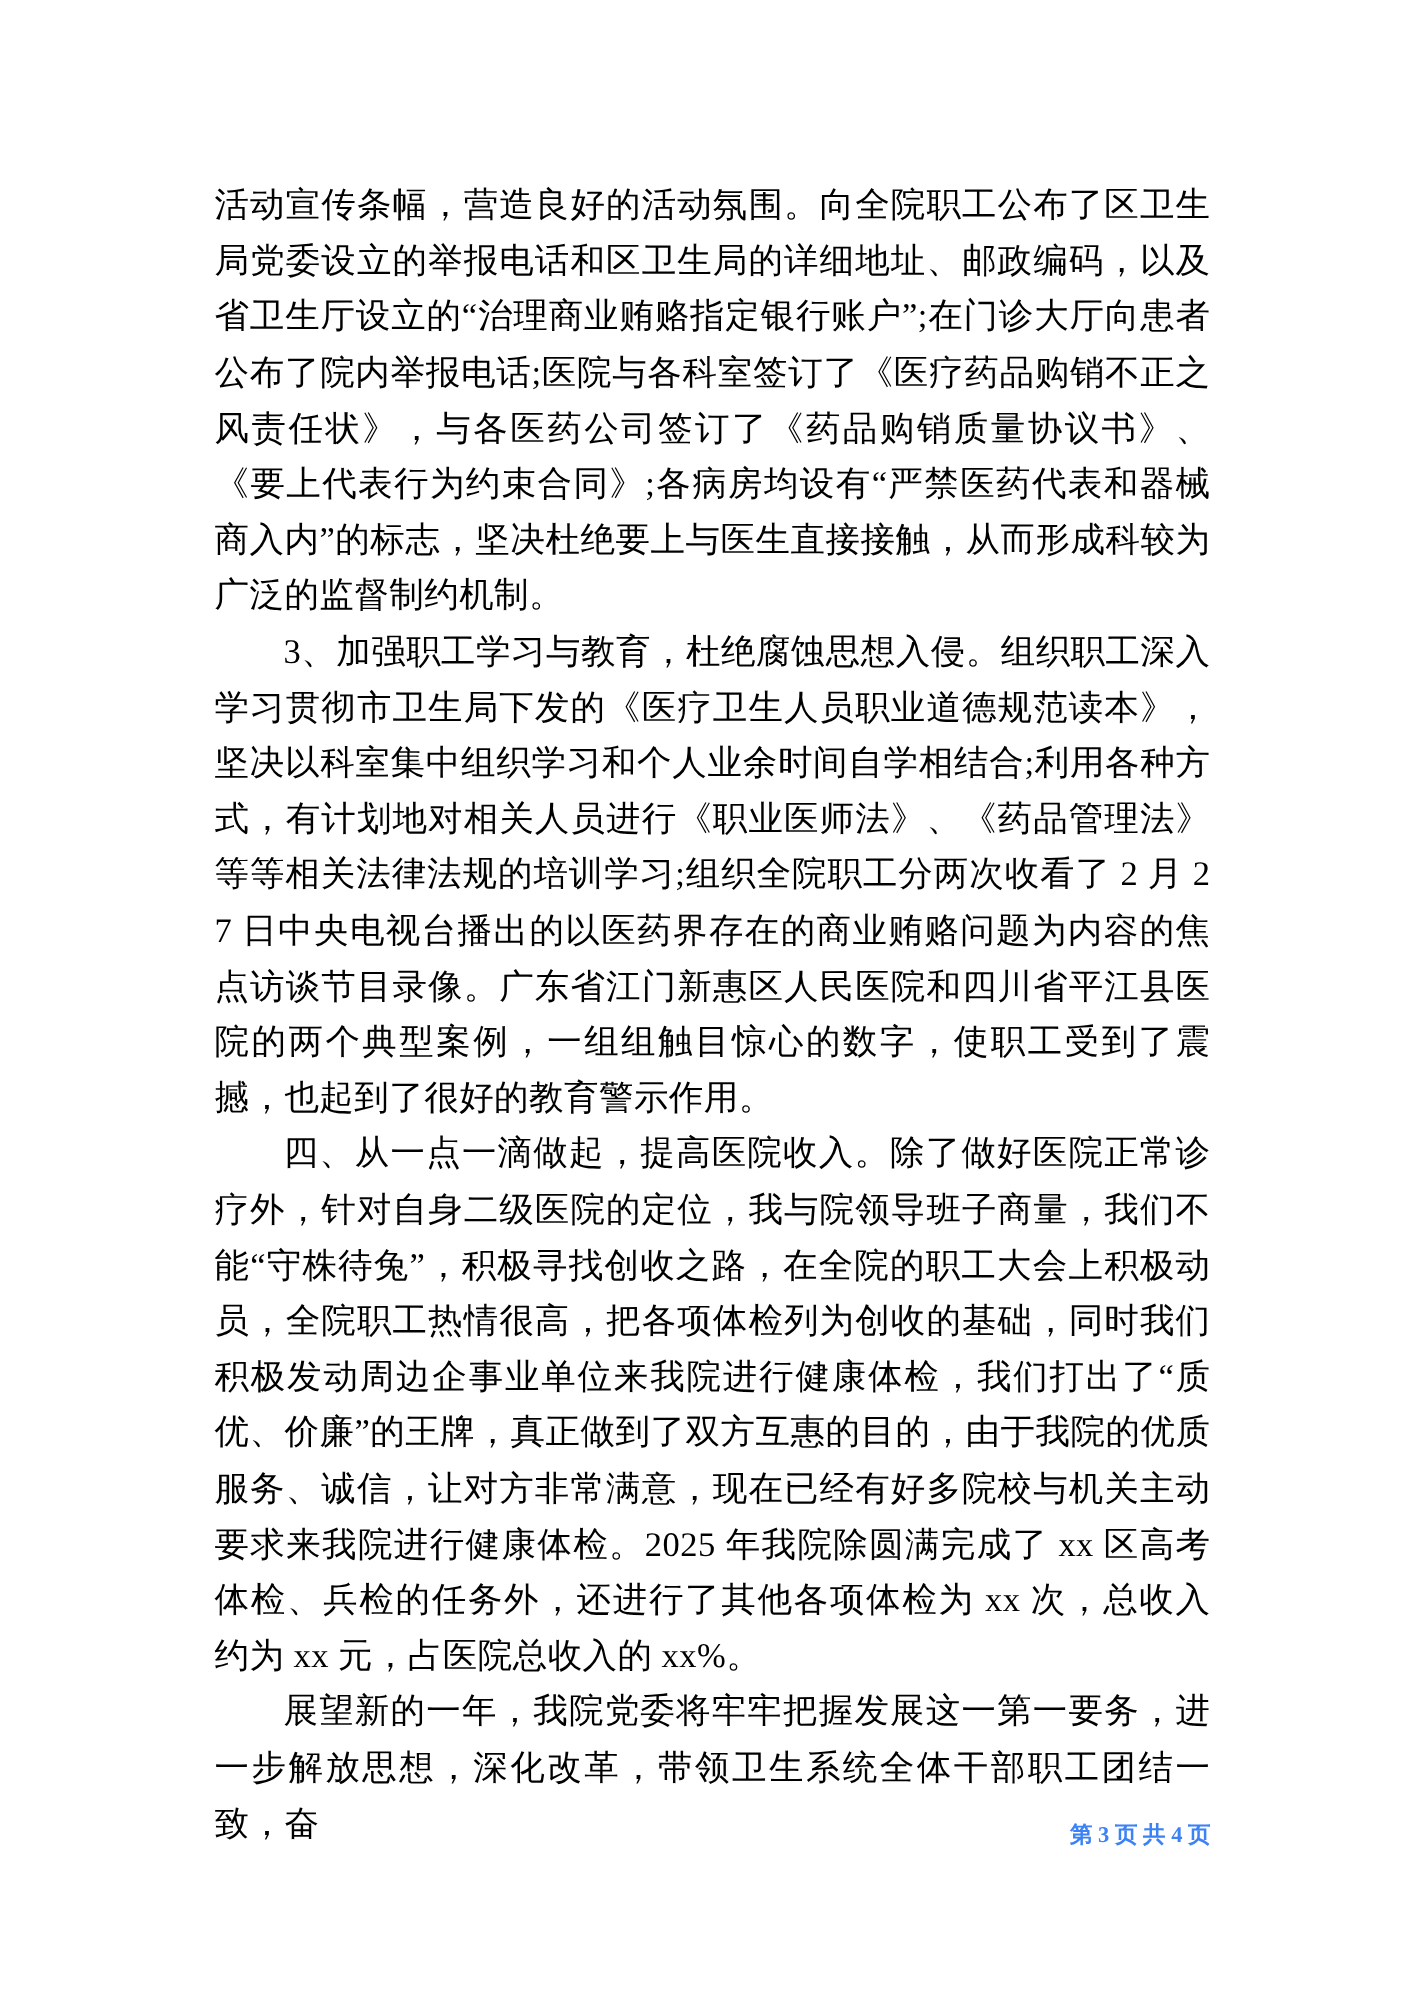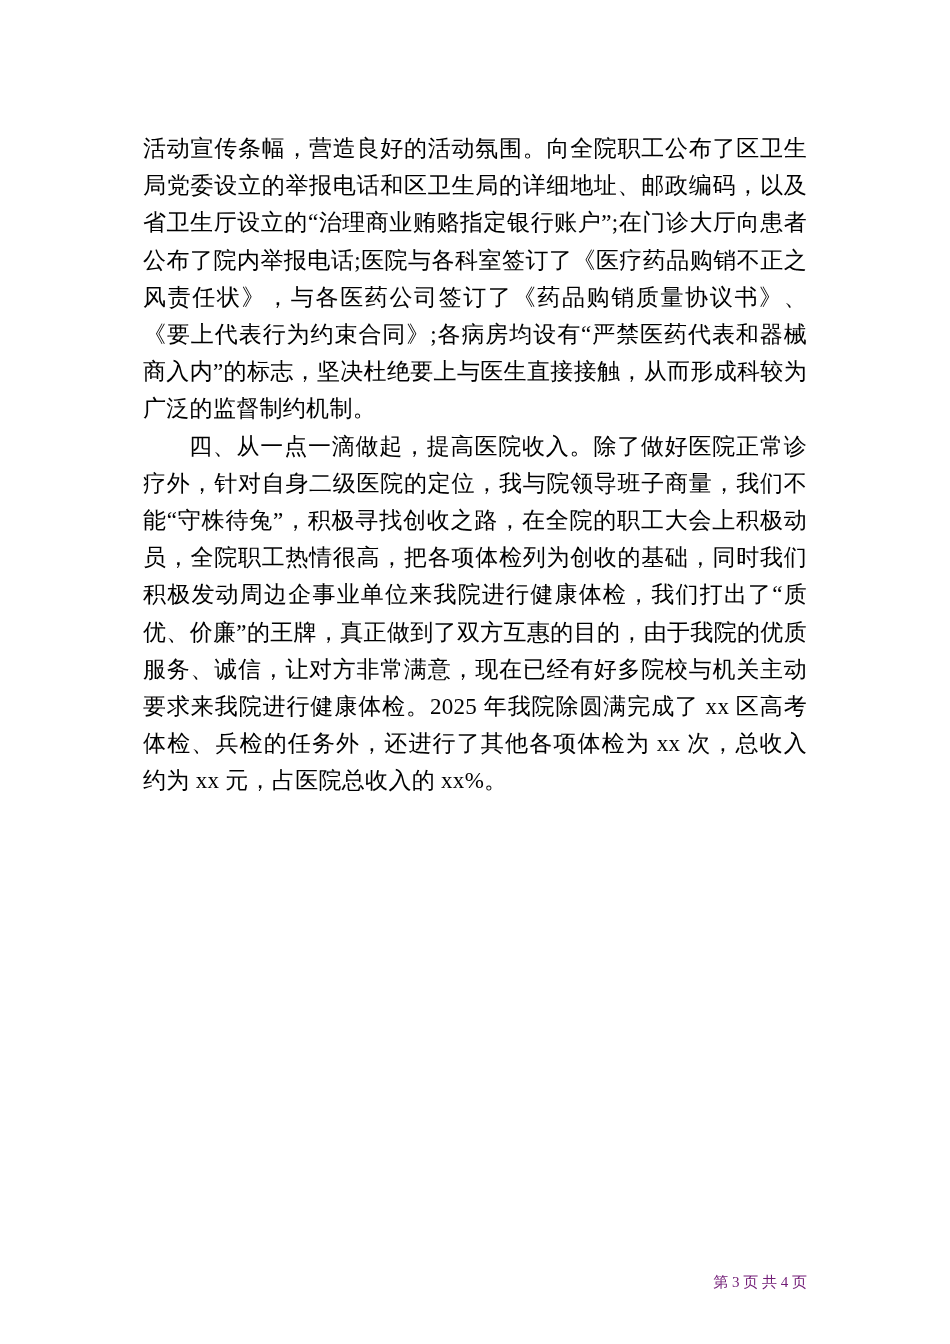--- a/index.html
+++ b/index.html
@@ -23,46 +23,48 @@
   .text-block {
     position: absolute;
     left: 143px;
     top: 118px;
     width: 664px;
     font-size: 23px;
     line-height: 37.2px;
     text-align: justify;
     text-justify: inter-ideograph;
     letter-spacing: 0.3px;
-    margin-top: 12px;
   }
   .text-block p {
     margin: 0;
     padding: 0;
     word-break: break-all;
   }
   .text-block p.indent {
     text-indent: 2em;
   }
   .page-footer {
     position: absolute;
-    top: 1272px;
+    top: 1214px;
     right: 143px;
     font-size: 15px;
     line-height: 20px;
-    color: #701a75;
+    color: #3b82f6;
+    font-weight: bold;
   }
 </style>
 </head>
 <body>
 
 <div class="page">
 
   <main class="text-block">
     <p>活动宣传条幅，营造良好的活动氛围。向全院职工公布了区卫生局党委设立的举报电话和区卫生局的详细地址、邮政编码，以及省卫生厅设立的“治理商业贿赂指定银行账户”;在门诊大厅向患者公布了院内举报电话;医院与各科室签订了《医疗药品购销不正之风责任状》，与各医药公司签订了《药品购销质量协议书》、《要上代表行为约束合同》;各病房均设有“严禁医药代表和器械商入内”的标志，坚决杜绝要上与医生直接接触，从而形成科较为广泛的监督制约机制。</p>
+    <p class="indent">3、加强职工学习与教育，杜绝腐蚀思想入侵。组织职工深入学习贯彻市卫生局下发的《医疗卫生人员职业道德规范读本》，坚决以科室集中组织学习和个人业余时间自学相结合;利用各种方式，有计划地对相关人员进行《职业医师法》、《药品管理法》等等相关法律法规的培训学习;组织全院职工分两次收看了 2 月 27 日中央电视台播出的以医药界存在的商业贿赂问题为内容的焦点访谈节目录像。广东省江门新惠区人民医院和四川省平江县医院的两个典型案例，一组组触目惊心的数字，使职工受到了震撼，也起到了很好的教育警示作用。</p>
     <p class="indent">四、从一点一滴做起，提高医院收入。除了做好医院正常诊疗外，针对自身二级医院的定位，我与院领导班子商量，我们不能“守株待兔”，积极寻找创收之路，在全院的职工大会上积极动员，全院职工热情很高，把各项体检列为创收的基础，同时我们积极发动周边企事业单位来我院进行健康体检，我们打出了“质优、价廉”的王牌，真正做到了双方互惠的目的，由于我院的优质服务、诚信，让对方非常满意，现在已经有好多院校与机关主动要求来我院进行健康体检。2025 年我院除圆满完成了 xx 区高考体检、兵检的任务外，还进行了其他各项体检为 xx 次，总收入约为 xx 元，占医院总收入的 xx%。</p>
+    <p class="indent">展望新的一年，我院党委将牢牢把握发展这一第一要务，进一步解放思想，深化改革，带领卫生系统全体干部职工团结一致，奋</p>
   </main>
 
   <footer class="page-footer">
     <span>第 3 页 共 4 页</span>
   </footer>
 
 </div>
 
 </body></html>

